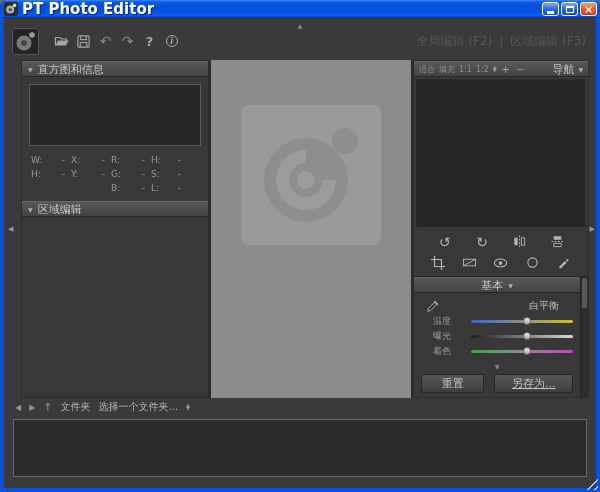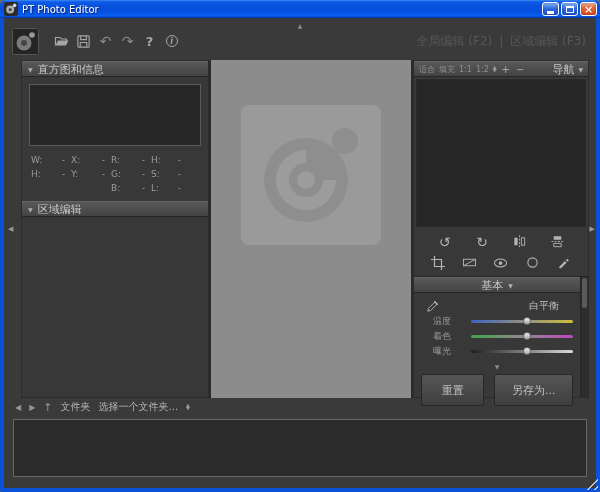--- a/index.html
+++ b/index.html
@@ -6,21 +6,21 @@
   html,body { width:600px; height:492px; }
   body { font-family:"DejaVu Sans","Liberation Sans",sans-serif; background:#6a6a6a; }
 
   
   .window { position:relative; width:600px; height:492px; background:#0a52d8;
             border-radius:6px 6px 2px 2px; overflow:hidden; }
   .titlebar { height:18px; display:flex; align-items:center; padding:0 3px 0 4px;
     background:linear-gradient(180deg,#3b8bf5 0%,#0f5be8 10%,#0850dc 35%,#064fe0 65%,#0a5ef2 88%,#01339f 100%);
     border-radius:6px 6px 0 0; }
   .app-icon { width:14px; height:14px; display:inline-flex; }
-  .title { flex:1; margin-left:4px; color:#fff; font-size:10px; font-weight:normal;
+  .title { flex:1; margin-left:4px; color:#fff; font-size:15px; font-weight:bold;
            text-shadow:1px 1px 1px #00227a; white-space:nowrap; }
   .win-controls { display:flex; gap:2px; }
   .win-btn { width:17px; height:14px; border:1px solid #fff; border-radius:3px;
     display:flex; align-items:center; justify-content:center;
     background:linear-gradient(180deg,#8db4f2 0%,#3b77e2 40%,#2a63d5 55%,#1d52c4 100%);
     box-shadow:inset 0 0 2px rgba(10,40,120,.6); cursor:pointer; }
   .win-btn.close { background:linear-gradient(180deg,#f3b49c 0%,#e2653a 40%,#d44a17 100%); }
   .glyph-min { width:7px; height:3px; background:#fff; margin-top:7px; }
   .glyph-max { width:8px; height:7px; border:1px solid #fff; border-top:2px solid #fff; }
   .glyph-close { color:#fff; font-size:11px; font-weight:bold; line-height:1; }
@@ -105,25 +105,25 @@
   .slider-row { display:flex; align-items:center; gap:20px; height:15px; }
   .slider-label { width:30px; text-align:right; color:#9a9a9a; font-size:9px; white-space:nowrap; }
   .slider-track { position:relative; flex:1; height:3px; border-radius:2px; cursor:pointer; }
   .track-temp { background:linear-gradient(90deg,#3f62c2 0%,#8f8f83 50%,#cdbd3a 100%); }
   .track-tint { background:linear-gradient(90deg,#3fa34a 0%,#8f8a8f 50%,#bf46bf 100%); }
   .track-expo { background:linear-gradient(90deg,#1f1f1f 0%,#d8d8d8 100%); }
   .slider-thumb { position:absolute; top:-3px; left:51%; width:8px; height:8px;
     background:linear-gradient(#ececec,#aaa); border:1px solid #6f6f6f; border-radius:50%; cursor:pointer; }
   .scroll-hint { text-align:center; font-size:6px; color:#8a8a8a; margin-top:4px; cursor:pointer; }
   .panel-buttons { display:flex; gap:10px; padding:4px 7px 8px; }
-  .pbtn { height:32px; display:flex; align-items:center; justify-content:center;
+  .pbtn { height:19px; display:flex; align-items:center; justify-content:center;
     background:linear-gradient(180deg,#565656,#3e3e3e); border:1px solid #272727; border-radius:2px;
     color:#c2c2c2; font-size:11px; cursor:pointer; }
   .pbtn.reset { flex:1; }
-  .pbtn.saveas { flex:1.25; }
+  .pbtn.saveas { flex:1.25;text-decoration:underline; }
   .scrollbar { width:8px; background:#2d2d2d; border-left:1px solid #242424; position:relative; }
   .scroll-thumb { position:absolute; top:1px; left:1px; width:5px; height:30px;
                   background:#595959; border-radius:2px; cursor:pointer; }
 
   
   .bottom-bar { height:18px; display:flex; align-items:center; gap:8px; padding:0 11px;
                 font-size:10px; color:#b8b8b8; }
   .bb-icon { color:#949494; font-size:8px; cursor:pointer; }
   .bb-icon.up { font-size:11px; }
   .bb-label { white-space:nowrap; }
@@ -345,28 +345,28 @@
                 </span>
                 <span class="wb-label">白平衡</span>
               </div>
               <div class="slider-row">
                 <span class="slider-label">温度</span>
                 <span class="slider-track track-temp">
                     <span class="slider-thumb"></span>
                   </span>
               </div>
               <div class="slider-row">
-                <span class="slider-label">着色</span>
-                <span class="slider-track track-tint">
+                <span class="slider-label">曝光</span>
+                <span class="slider-track track-expo">
                     <span class="slider-thumb"></span>
                   </span>
               </div>
               <div class="slider-row">
-                <span class="slider-label">曝光</span>
-                <span class="slider-track track-expo">
+                <span class="slider-label">着色</span>
+                <span class="slider-track track-tint">
                     <span class="slider-thumb"></span>
                   </span>
               </div>
               <div class="scroll-hint">▼</div>
             </div>
             <div class="panel-buttons">
               <div class="pbtn reset">重置</div>
               <div class="pbtn saveas">另存为...</div>
             </div>
           </div>

